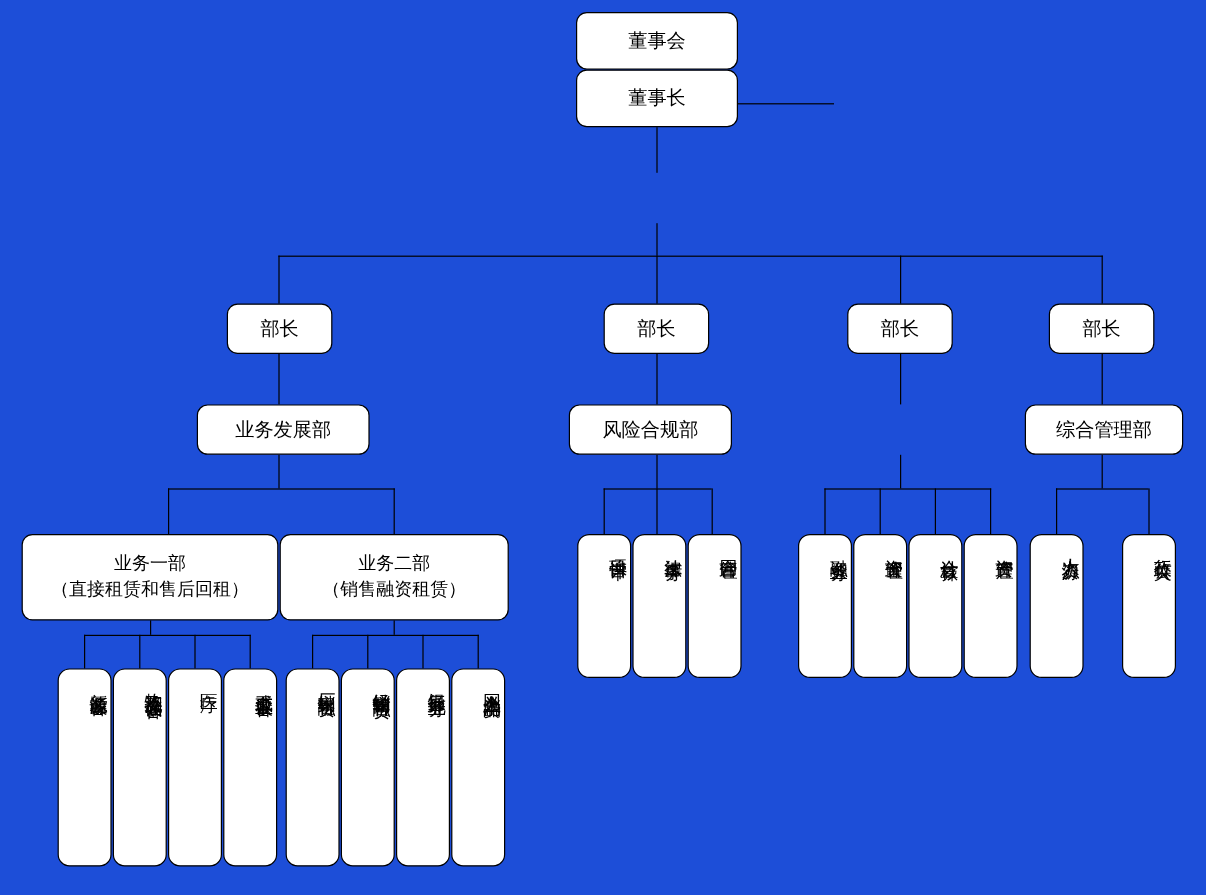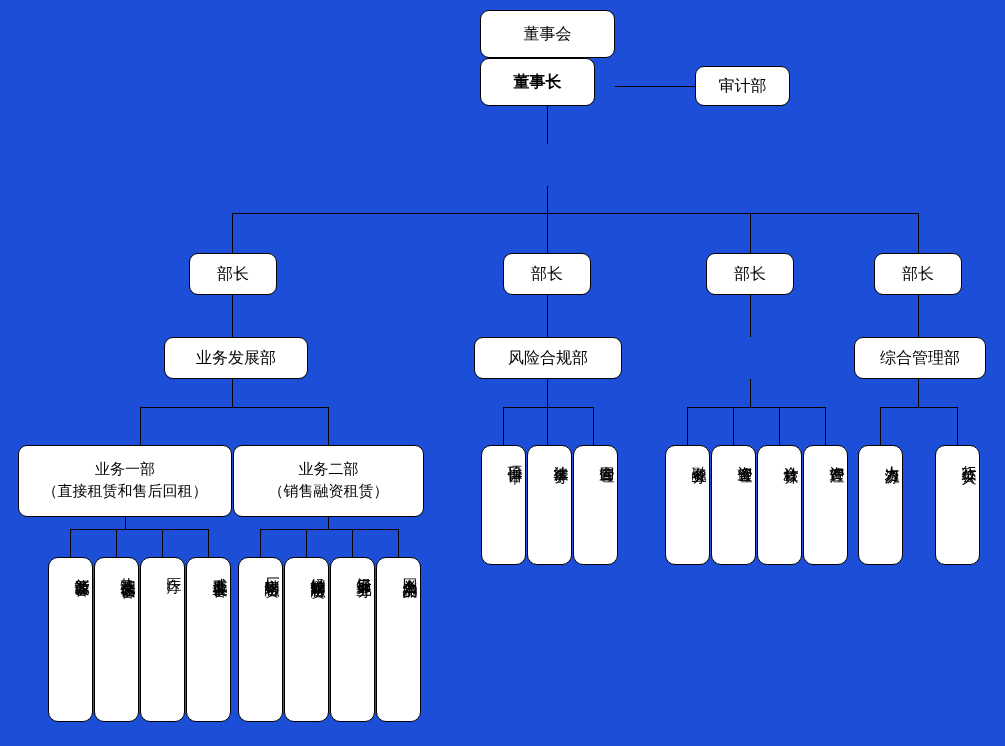--- a/index.html
+++ b/index.html
@@ -64,29 +64,26 @@
 </style>
 </head>
 <body>
 
 <div id="chart">
 
   <div class="node" style="left:480px; top:10px; width:135px; height:48px;">
     <span>董事会</span>
   </div>
 
-  <div class="node" style="left:480px; top:58px; width:115px; height:48px;font-weight:bold;">
+  <div class="node" style="left:480px; top:58px; width:135px; height:48px;">
     <span>董事长</span>
   </div>
 
   <div class="line h" style="left:615px; top:86px; width:80px;"></div>
 
-  <div class="node" style="left:695px; top:66px; width:95px; height:40px;">
-    <span>审计部</span>
-  </div>
 
   <div class="line v" style="left:547px; top:106px; height:38px;"></div>
 
 
   <div class="line v" style="left:547px; top:186px; height:27px;"></div>
   <div class="line h" style="left:232px; top:213px; width:687px;"></div>
 
   <div class="line v" style="left:232px; top:213px; height:40px;"></div>
   <div class="line v" style="left:547px; top:213px; height:40px;"></div>
   <div class="line v" style="left:750px; top:213px; height:40px;"></div>
@@ -106,21 +103,21 @@
   </div>
 
   <div class="line v" style="left:232px; top:295px; height:42px;"></div>
   <div class="line v" style="left:547px; top:295px; height:42px;"></div>
   <div class="line v" style="left:750px; top:295px; height:42px;"></div>
   <div class="line v" style="left:918px; top:295px; height:42px;"></div>
 
   <div class="node" style="left:164px; top:337px; width:144px; height:42px;">
     <span>业务发展部</span>
   </div>
-  <div class="node" style="left:474px; top:337px; width:148px; height:42px;">
+  <div class="node" style="left:474px; top:337px; width:136px; height:42px;">
     <span>风险合规部</span>
   </div>
   <div class="node" style="left:854px; top:337px; width:132px; height:42px;">
     <span>综合管理部</span>
   </div>
 
   <div class="line v" style="left:232px; top:379px; height:28px;"></div>
   <div class="line h" style="left:140px; top:407px; width:189px;"></div>
   <div class="line v" style="left:140px; top:407px; height:38px;"></div>
   <div class="line v" style="left:328px; top:407px; height:38px;"></div>

